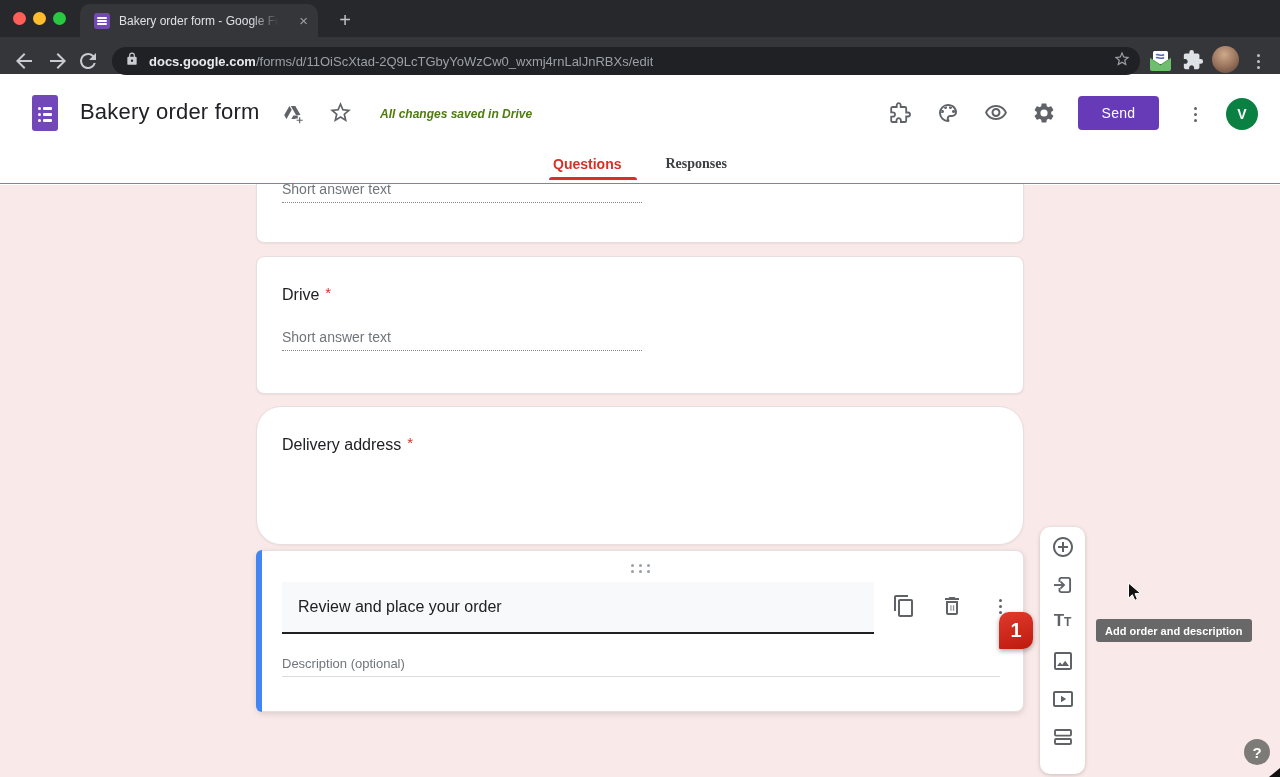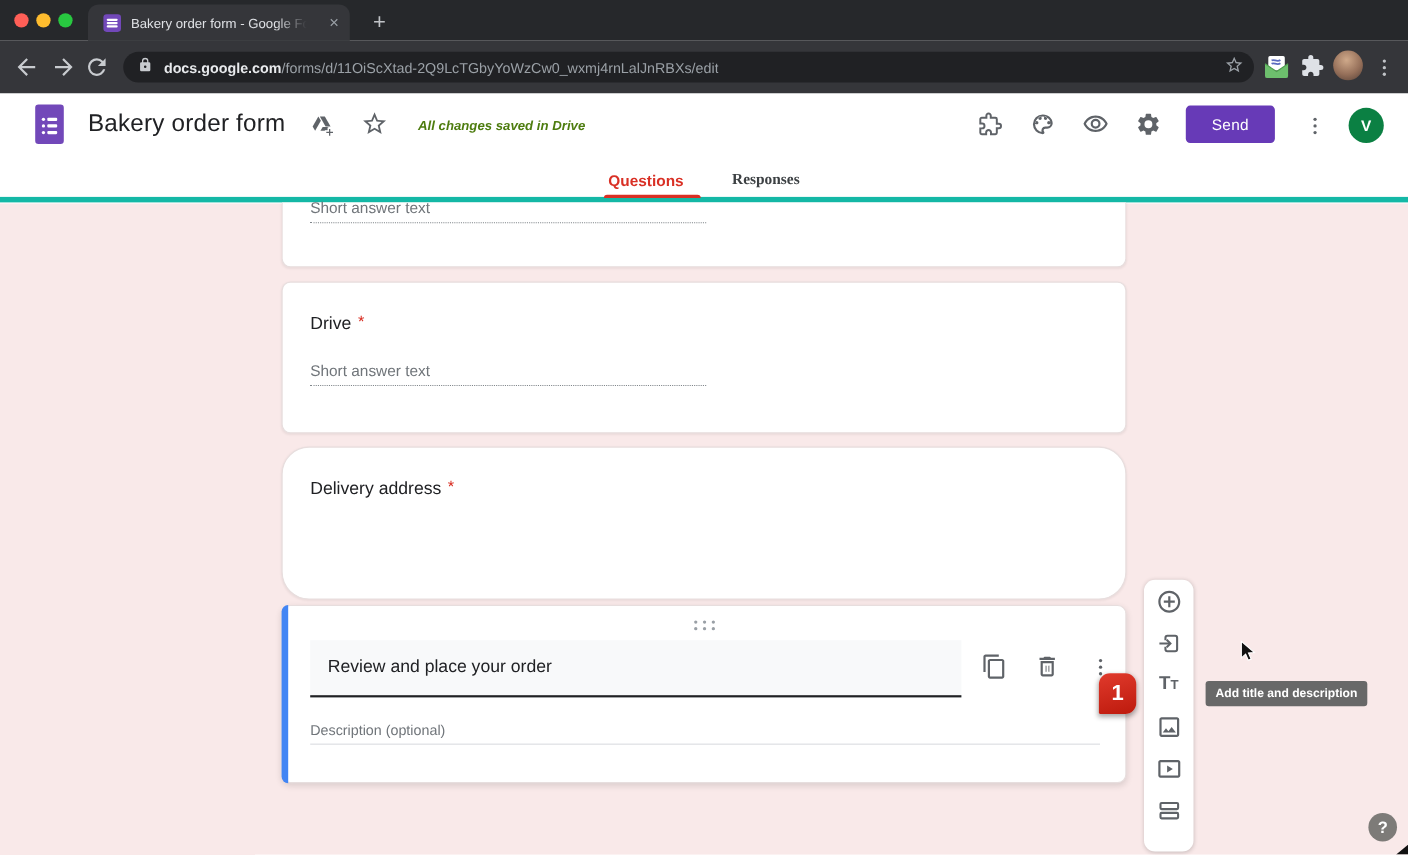--- a/index.html
+++ b/index.html
@@ -14,37 +14,37 @@
   .t-zoom  { left:53px; background:#28c840; }
   .tab { position:absolute; left:80px; top:4px; width:238px; height:33px; background:#35363a; border-radius:10px 10px 0 0; display:flex; align-items:center; }
   .favicon { width:16px; height:16px; margin-left:14px; background:#7248b9; border-radius:3px; position:relative; flex:none; }
   .favicon i { position:absolute; left:3px; width:10px; height:2px; background:#fff; border-radius:1px; }
   .favicon i:nth-child(1){ top:4px; } .favicon i:nth-child(2){ top:7px; } .favicon i:nth-child(3){ top:10px; }
   .tab-title { margin-left:9px; width:160px; font-size:12px; color:#dfe1e5; white-space:nowrap; overflow:hidden;
     -webkit-mask-image:linear-gradient(90deg,#000 82%,transparent); mask-image:linear-gradient(90deg,#000 82%,transparent); }
   .tab-close { margin-left:auto; margin-right:10px; font-size:15px; color:#9aa0a6; line-height:1; cursor:default; }
   .newtab { position:absolute; left:331px; top:6px; width:28px; height:28px; color:#c0c3c7; font-size:20px; font-weight:400; display:flex; align-items:center; justify-content:center; }
 
-  .toolbar { position:absolute; left:0; top:37px; width:1280px; height:48px; background:#35363a; }
+  .toolbar { position:absolute; left:0; top:37px; width:1280px; height:37px; background:#35363a; }
   .navbtn { position:absolute; top:12px; width:24px; height:24px; }
   .navbtn svg { display:block; }
   .omnibox { position:absolute; left:112px; top:10px; width:1028px; height:28px; background:#202124; border-radius:14px; display:flex; align-items:center; }
   .lock { margin-left:13px; flex:none; }
   .url { margin-left:10px; font-size:13px; white-space:nowrap; overflow:hidden; }
   .url .domain { color:#e8eaed; font-weight:bold; }
   .url .path { color:#9aa0a6; }
   .omni-star { margin-left:auto; margin-right:9px; flex:none; }
   .ext { position:absolute; top:11px; width:26px; height:26px; }
   .b-avatar { position:absolute; left:1212px; top:9px; width:27px; height:27px; border-radius:50%;
     background:radial-gradient(circle at 45% 32%, #cfa98a, #96705a 55%, #5c453a 95%); }
   .dots3v { display:flex; flex-direction:column; gap:3px; align-items:center; justify-content:center; width:24px; height:24px; }
   .dots3v i { width:3px; height:3px; border-radius:50%; background:#c0c3c7; }
 
   
-  .appheader { position:absolute; left:0; top:85px; width:1280px; height:99px; background:#fff; border-bottom:5px solid #14b8a6; }
+  .appheader { position:absolute; left:0; top:85px; width:1280px; height:99px; background:#fff; border-bottom:1px solid #14b8a6; }
   .formsicon { position:absolute; left:32px; top:10px; width:26px; height:36px; background:#7248b9; border-radius:3px; }
   .formsicon b { position:absolute; left:6px; width:3px; height:3px; background:#fff; border-radius:50%; }
   .formsicon i { position:absolute; left:11px; width:9px; height:3px; background:#fff; border-radius:1px; }
   .formsicon b:nth-of-type(1),.formsicon i:nth-of-type(1){ top:12px; }
   .formsicon b:nth-of-type(2),.formsicon i:nth-of-type(2){ top:18px; }
   .formsicon b:nth-of-type(3),.formsicon i:nth-of-type(3){ top:24px; }
   .apptitle { position:absolute; left:80px; top:14px; font-size:22px; color:#202124; letter-spacing:.2px; }
   .hicon { position:absolute; top:16px; width:26px; height:26px; color:#5f6368; }
   .hicon svg { display:block; }
   .savednote { position:absolute; left:380px; top:22px; font-size:12px; font-style:italic; font-weight:bold; color:#4d7c0f; }
@@ -307,21 +307,21 @@
       <div class="sbtn">
         <span>
           <svg width="24" height="24" viewBox="0 0 24 24" fill="none" stroke="#5f6368" stroke-width="1.9">
             <rect x="4" y="5" width="16" height="5.6" rx="1"></rect>
             <rect x="4" y="14" width="16" height="5" rx="1"></rect>
           </svg>
         </span>
       </div>
     </div>
 
-    <div class="tooltip">Add title and description</div>
+    <div class="tooltip">Add order and description</div>
 
     <span class="cursor">
       <svg width="18" height="21" viewBox="0 0 18 21">
           <path d="M1.5 1v15.2l3.9-3.5 2.4 5.6 2.6-1.1-2.4-5.5 5.4-.5z" fill="#111" stroke="#fff" stroke-width="1"></path>
         </svg>
     </span>
 
     <div class="helpfab">?</div>
   </div>
 

